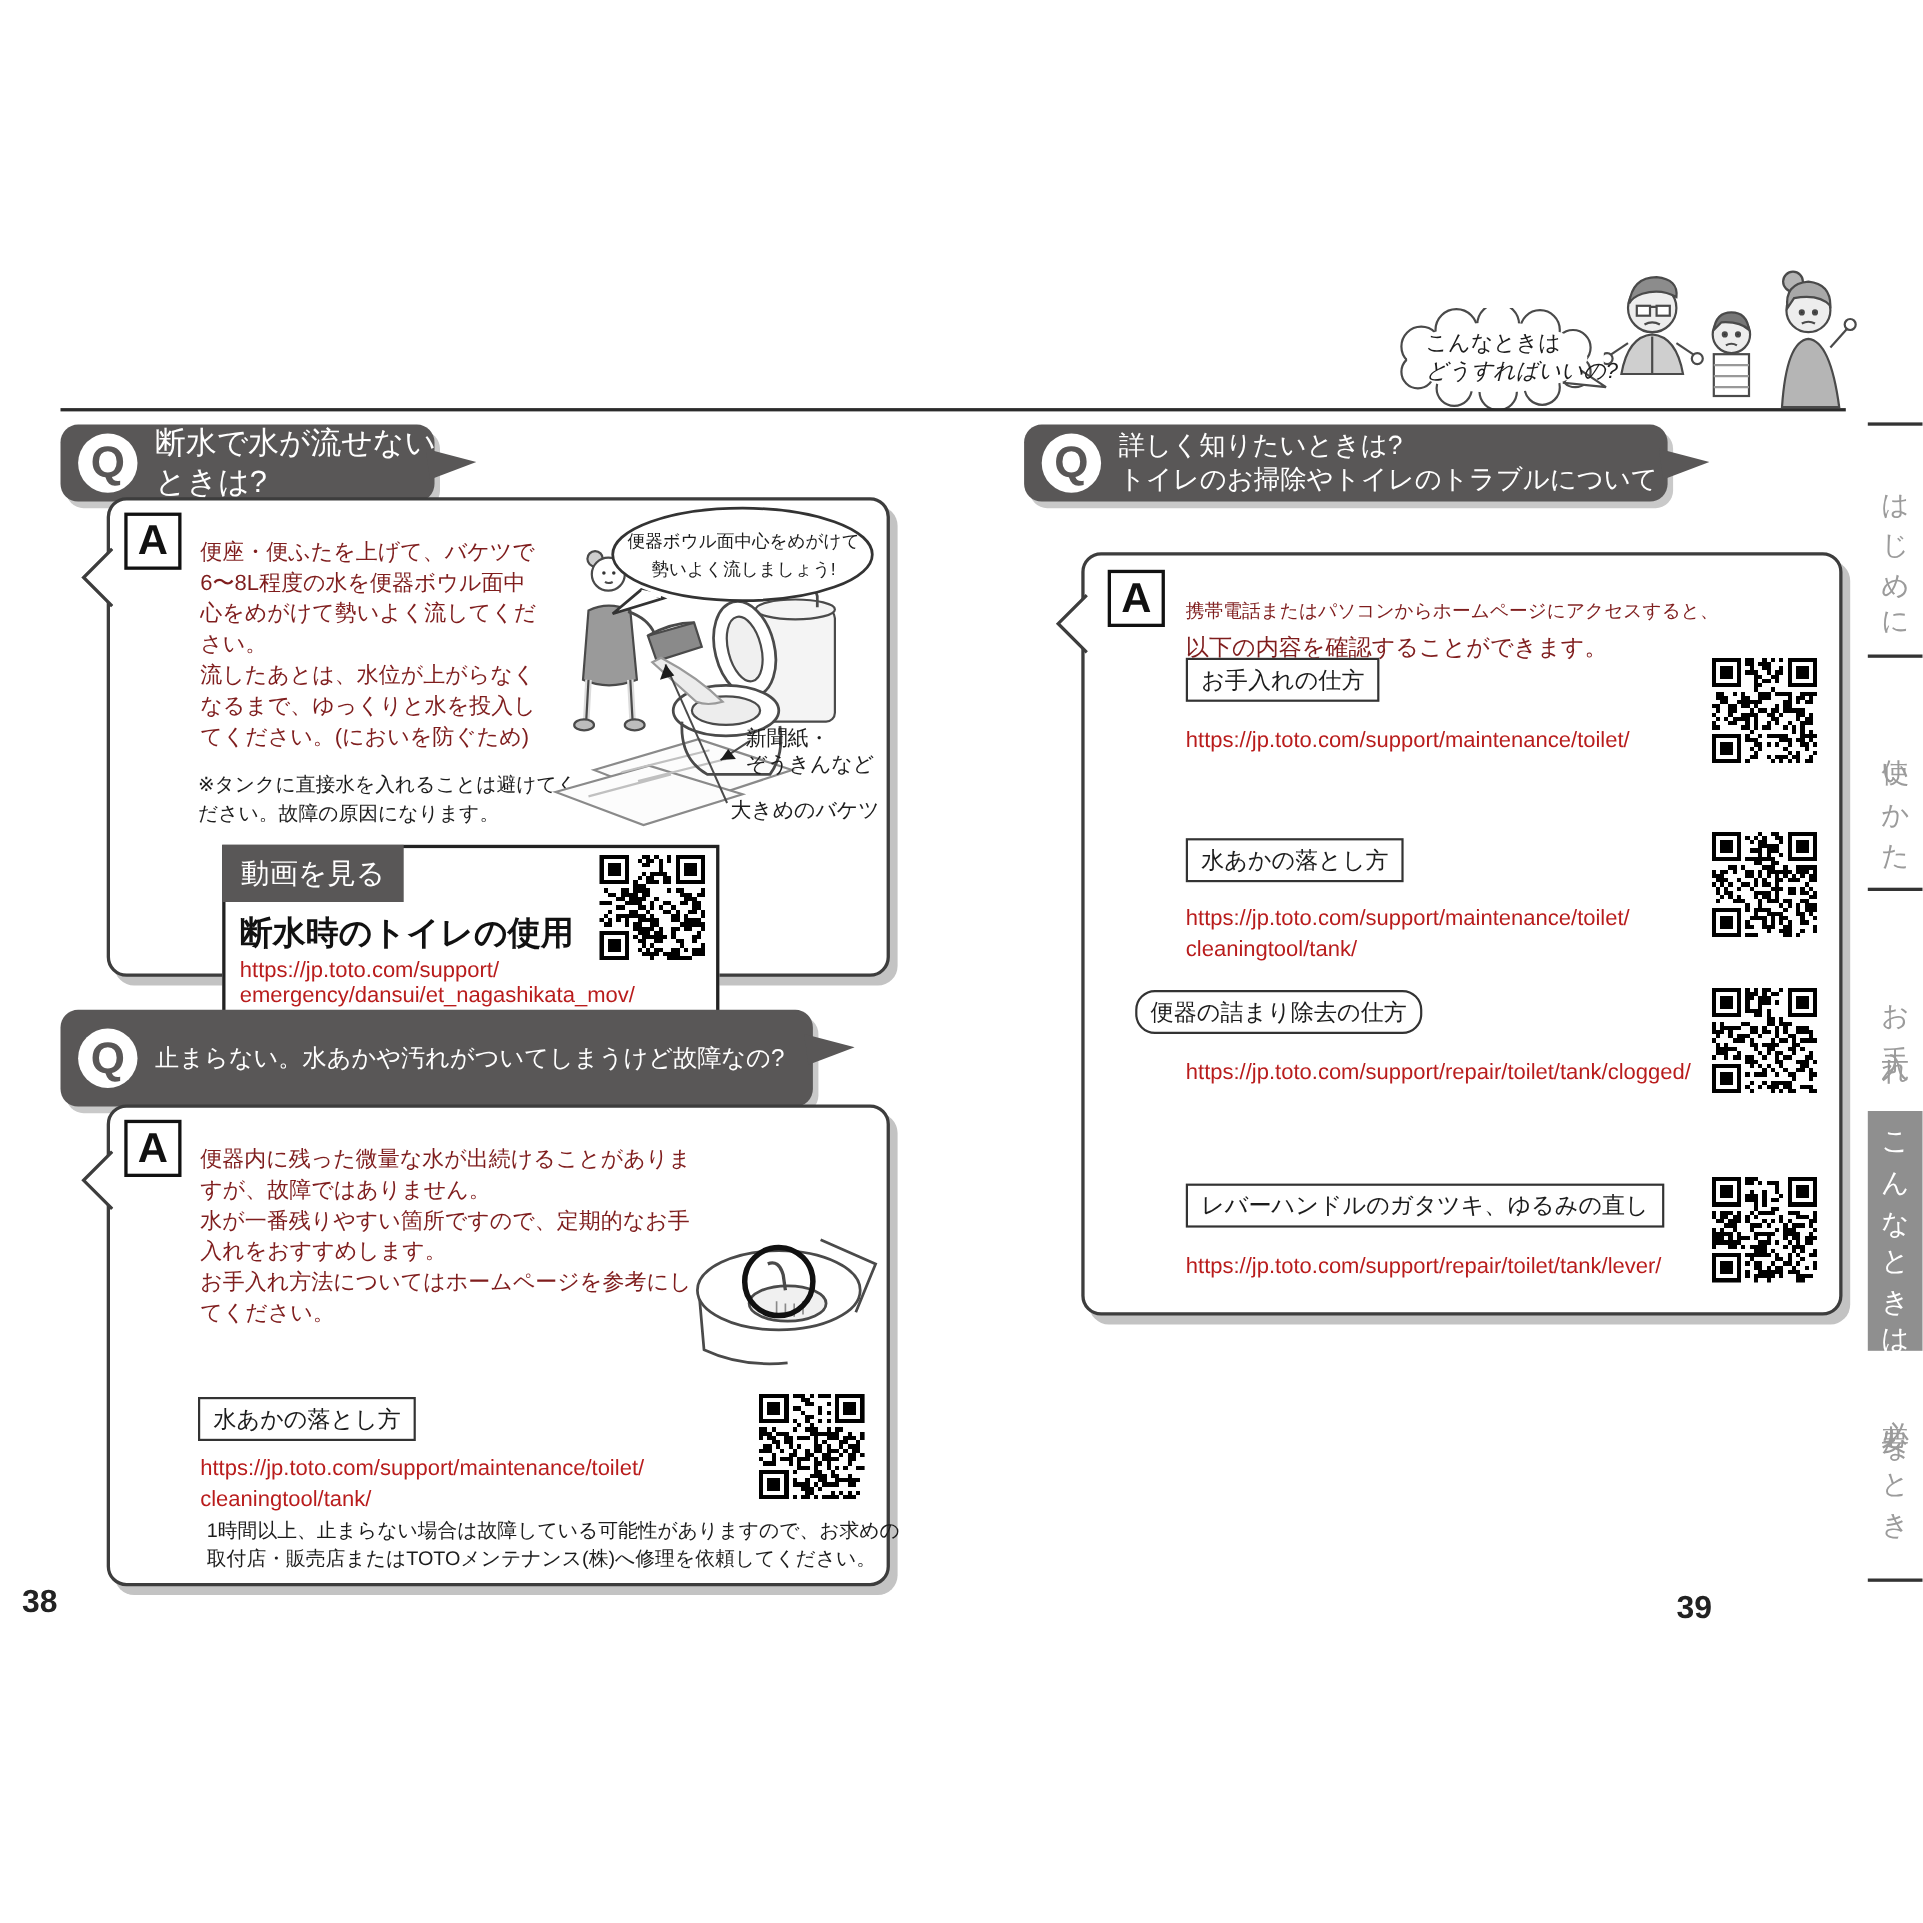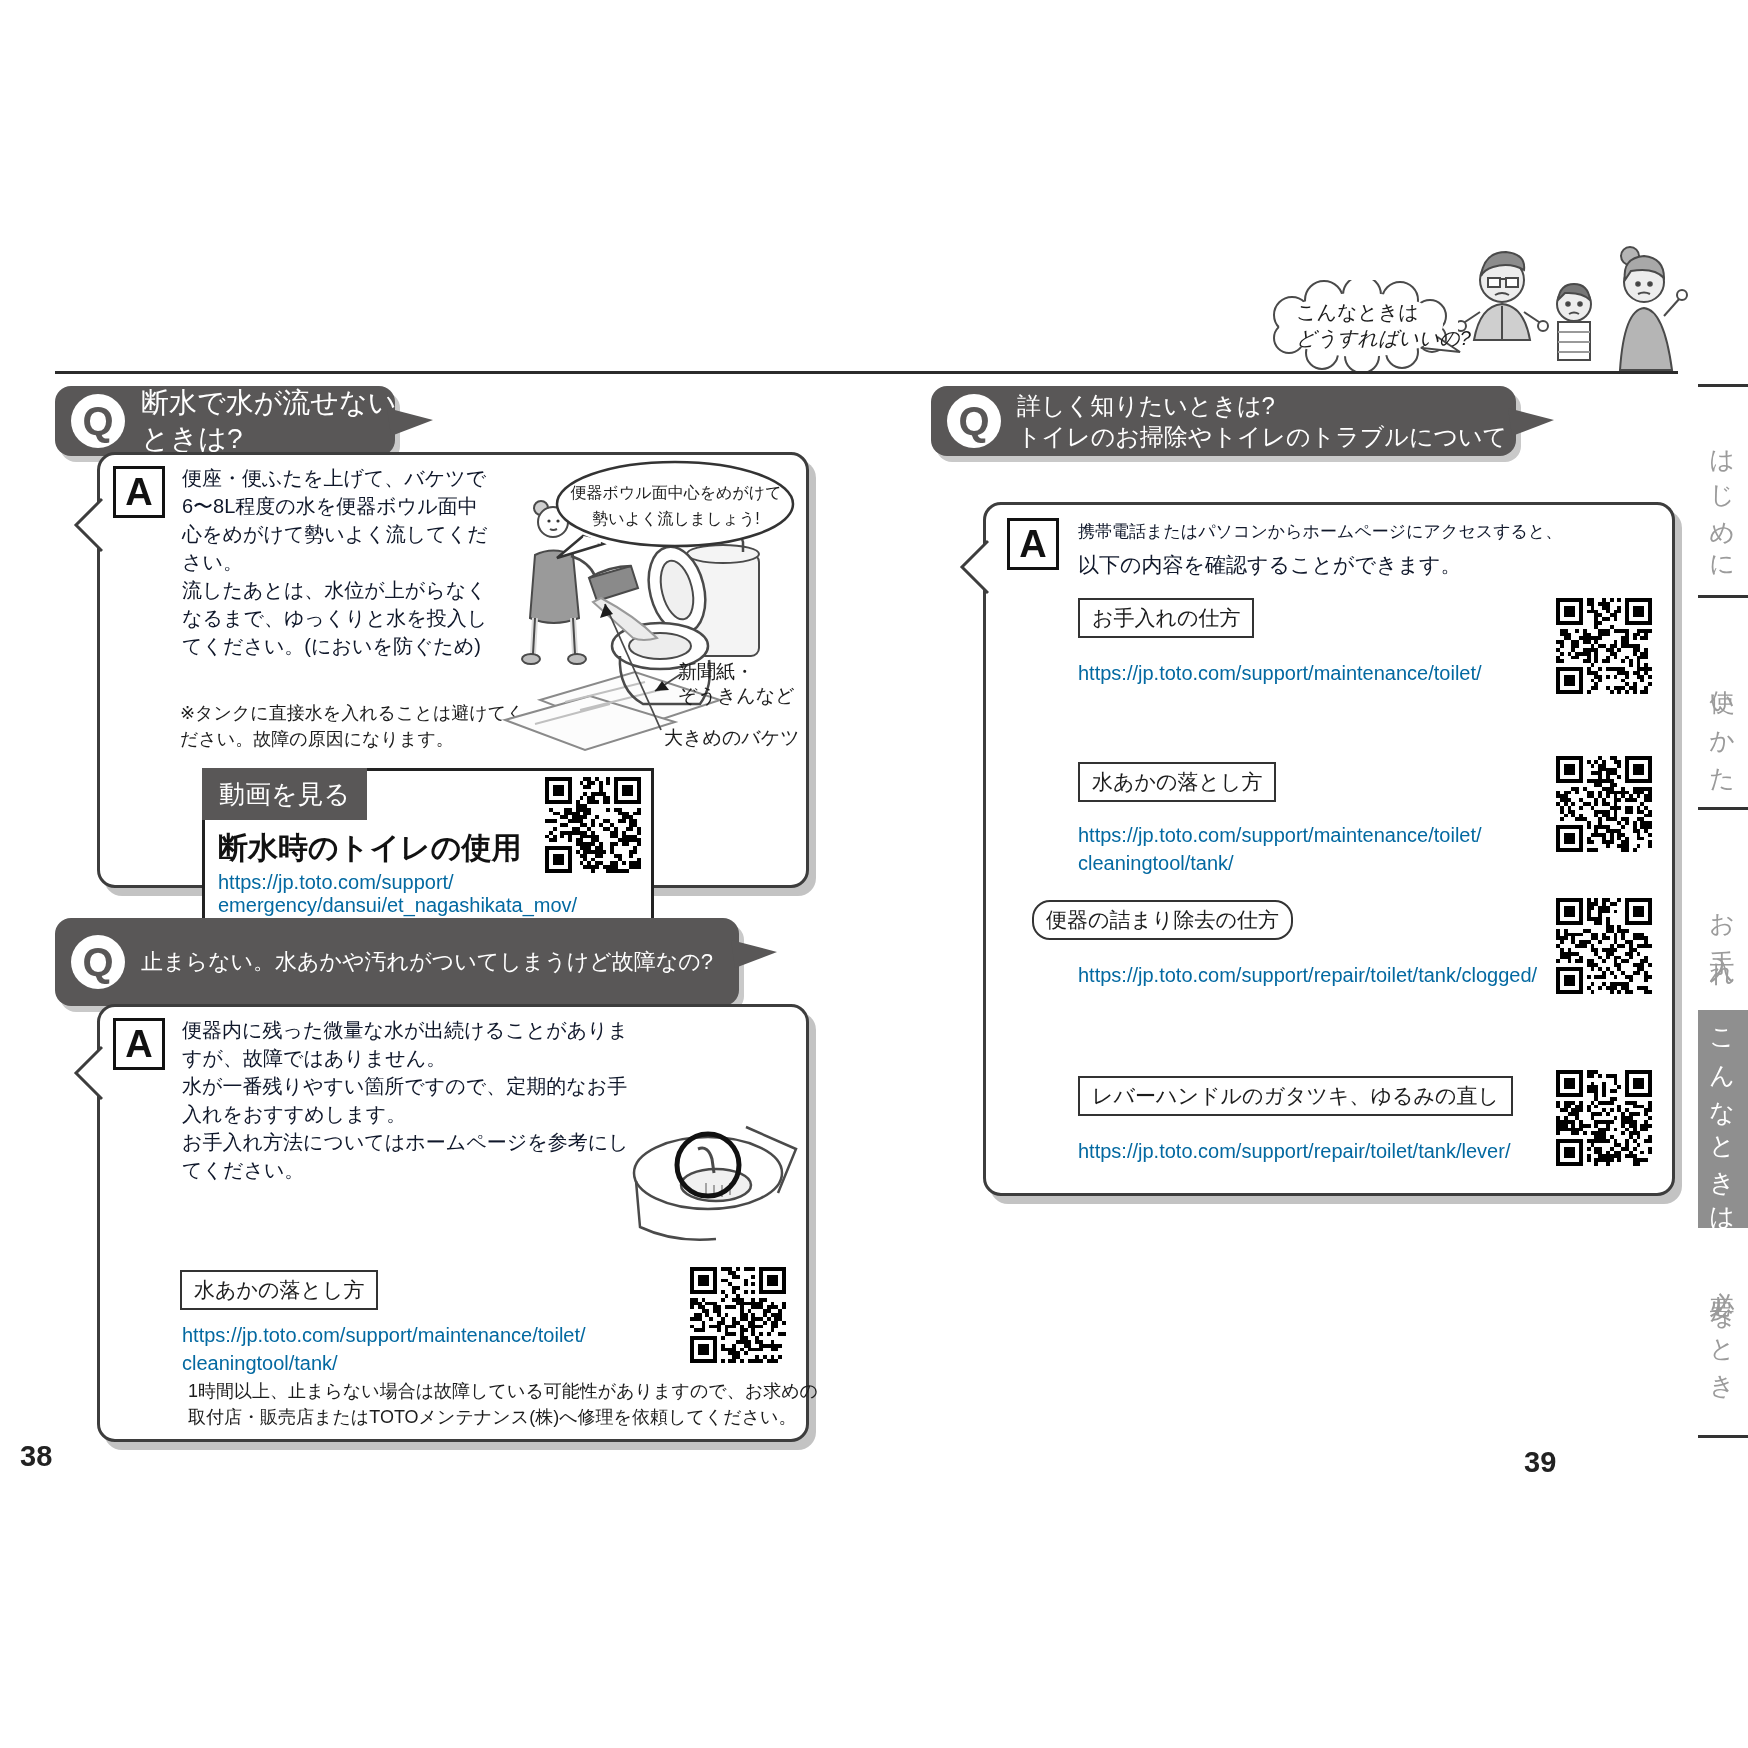--- a/index.html
+++ b/index.html
@@ -19,25 +19,25 @@
   .qtext{position:absolute;left:86px;top:50%;transform:translateY(-50%);line-height:1.3;}
   .qtail{position:absolute;right:-38px;top:16px;width:46px;height:40px;}
   .qtail polygon{fill:#595757;}
   
   .abox{position:absolute;background:#fff;border:3px solid #3d3d3d;border-radius:18px;
         box-shadow:7px 8px 0 #c3c3c3;}
   .amark{position:absolute;width:46px;height:46px;border:3px solid #111;background:#fff;
          display:flex;align-items:center;justify-content:center;
          font-size:38px;font-weight:800;color:#111;}
   .notch{position:absolute;width:32px;height:58px;z-index:5;}
-  .body-text{font-size:20px;line-height:1.40;color:#0f172a;}
+  .body-text{font-size:20px;line-height:1.40;color:#7f1d1d;margin-top:24px;}
   .small-note{font-size:18px;line-height:1.45;color:#1c1c1c;}
   .label-box{position:absolute;border:2px solid #333;background:#fff;
              font-size:21px;padding:4px 12px;white-space:nowrap;color:#1c1c1c;}
-  .url{font-size:20px;line-height:1.35;color:#0369a1;white-space:nowrap;}
+  .url{font-size:20px;line-height:1.35;color:#b91c1c;white-space:nowrap;}
   
   .video-box{position:absolute;border:3px solid #222;background:#fff;}
   .badge{position:absolute;left:-3px;top:-3px;background:#595757;color:#fff;
          font-size:26px;display:flex;align-items:center;justify-content:center;}
   .video-title{position:absolute;font-size:30px;font-weight:bold;color:#111;white-space:nowrap;}
   
   .qr{position:absolute;background:#fff;}
   
   .sideline{position:absolute;left:1698px;width:50px;height:3px;background:#333;}
   .vtab{position:absolute;left:1698px;width:50px;display:flex;align-items:center;justify-content:center;}

